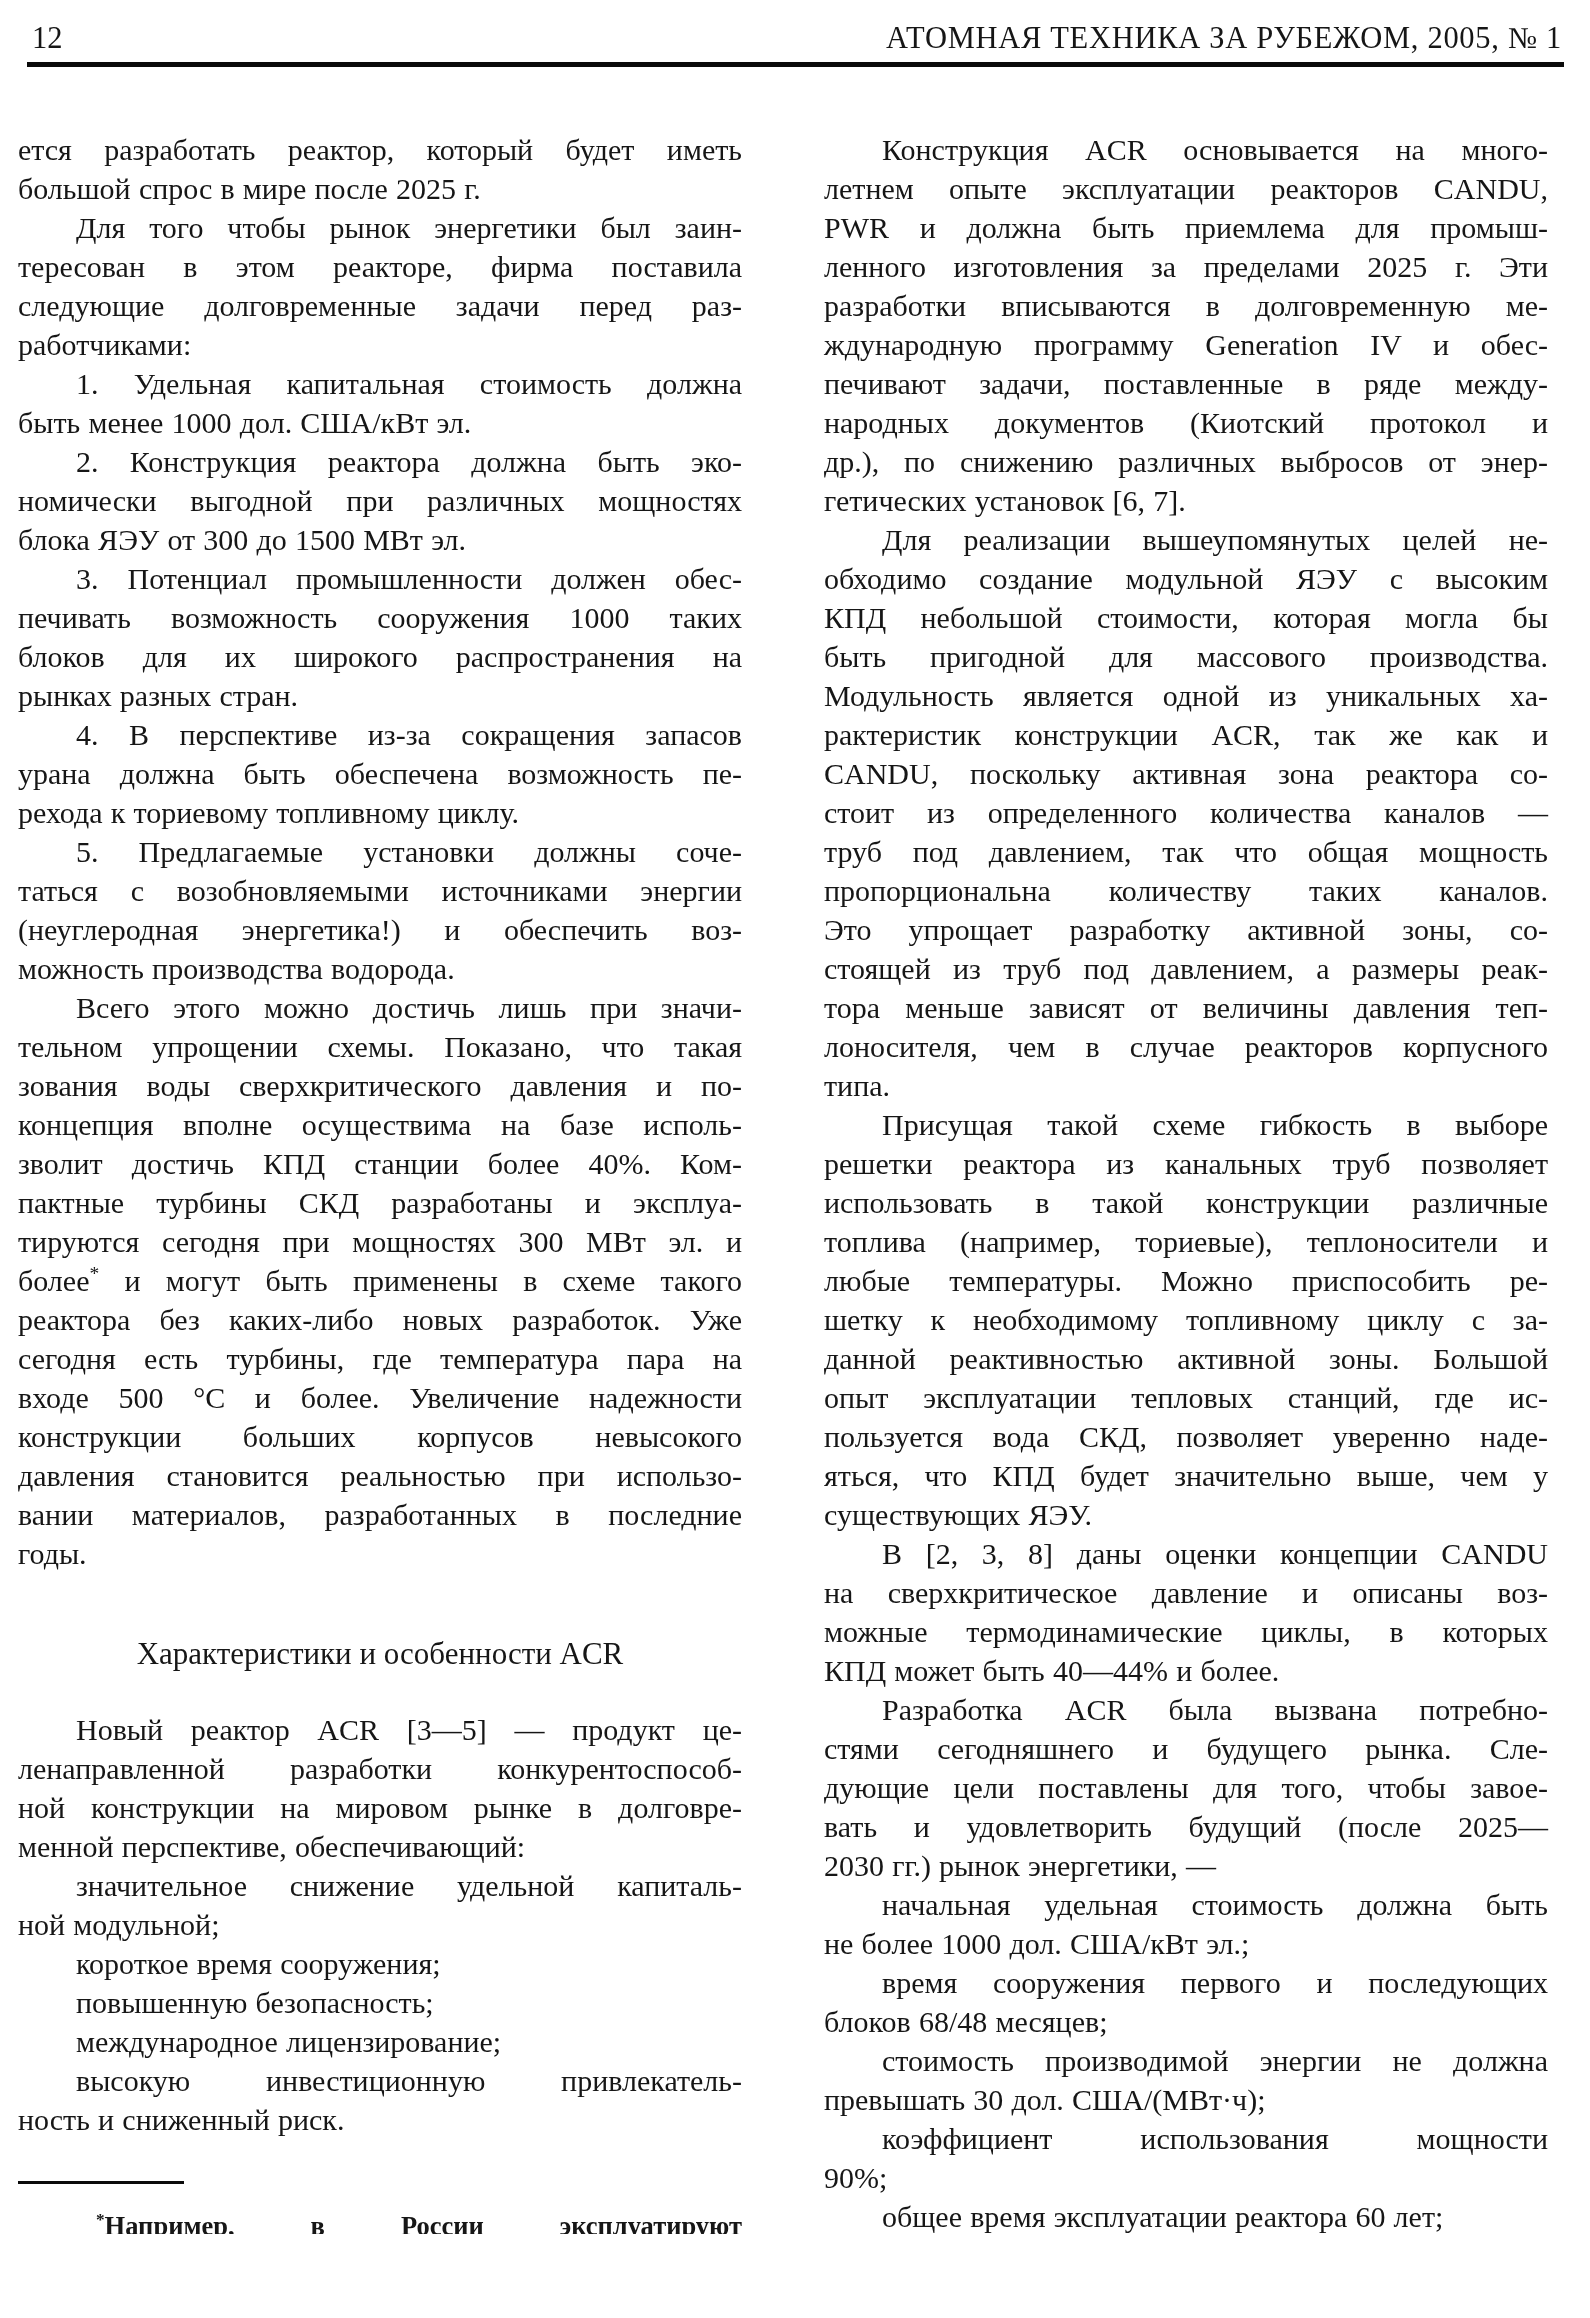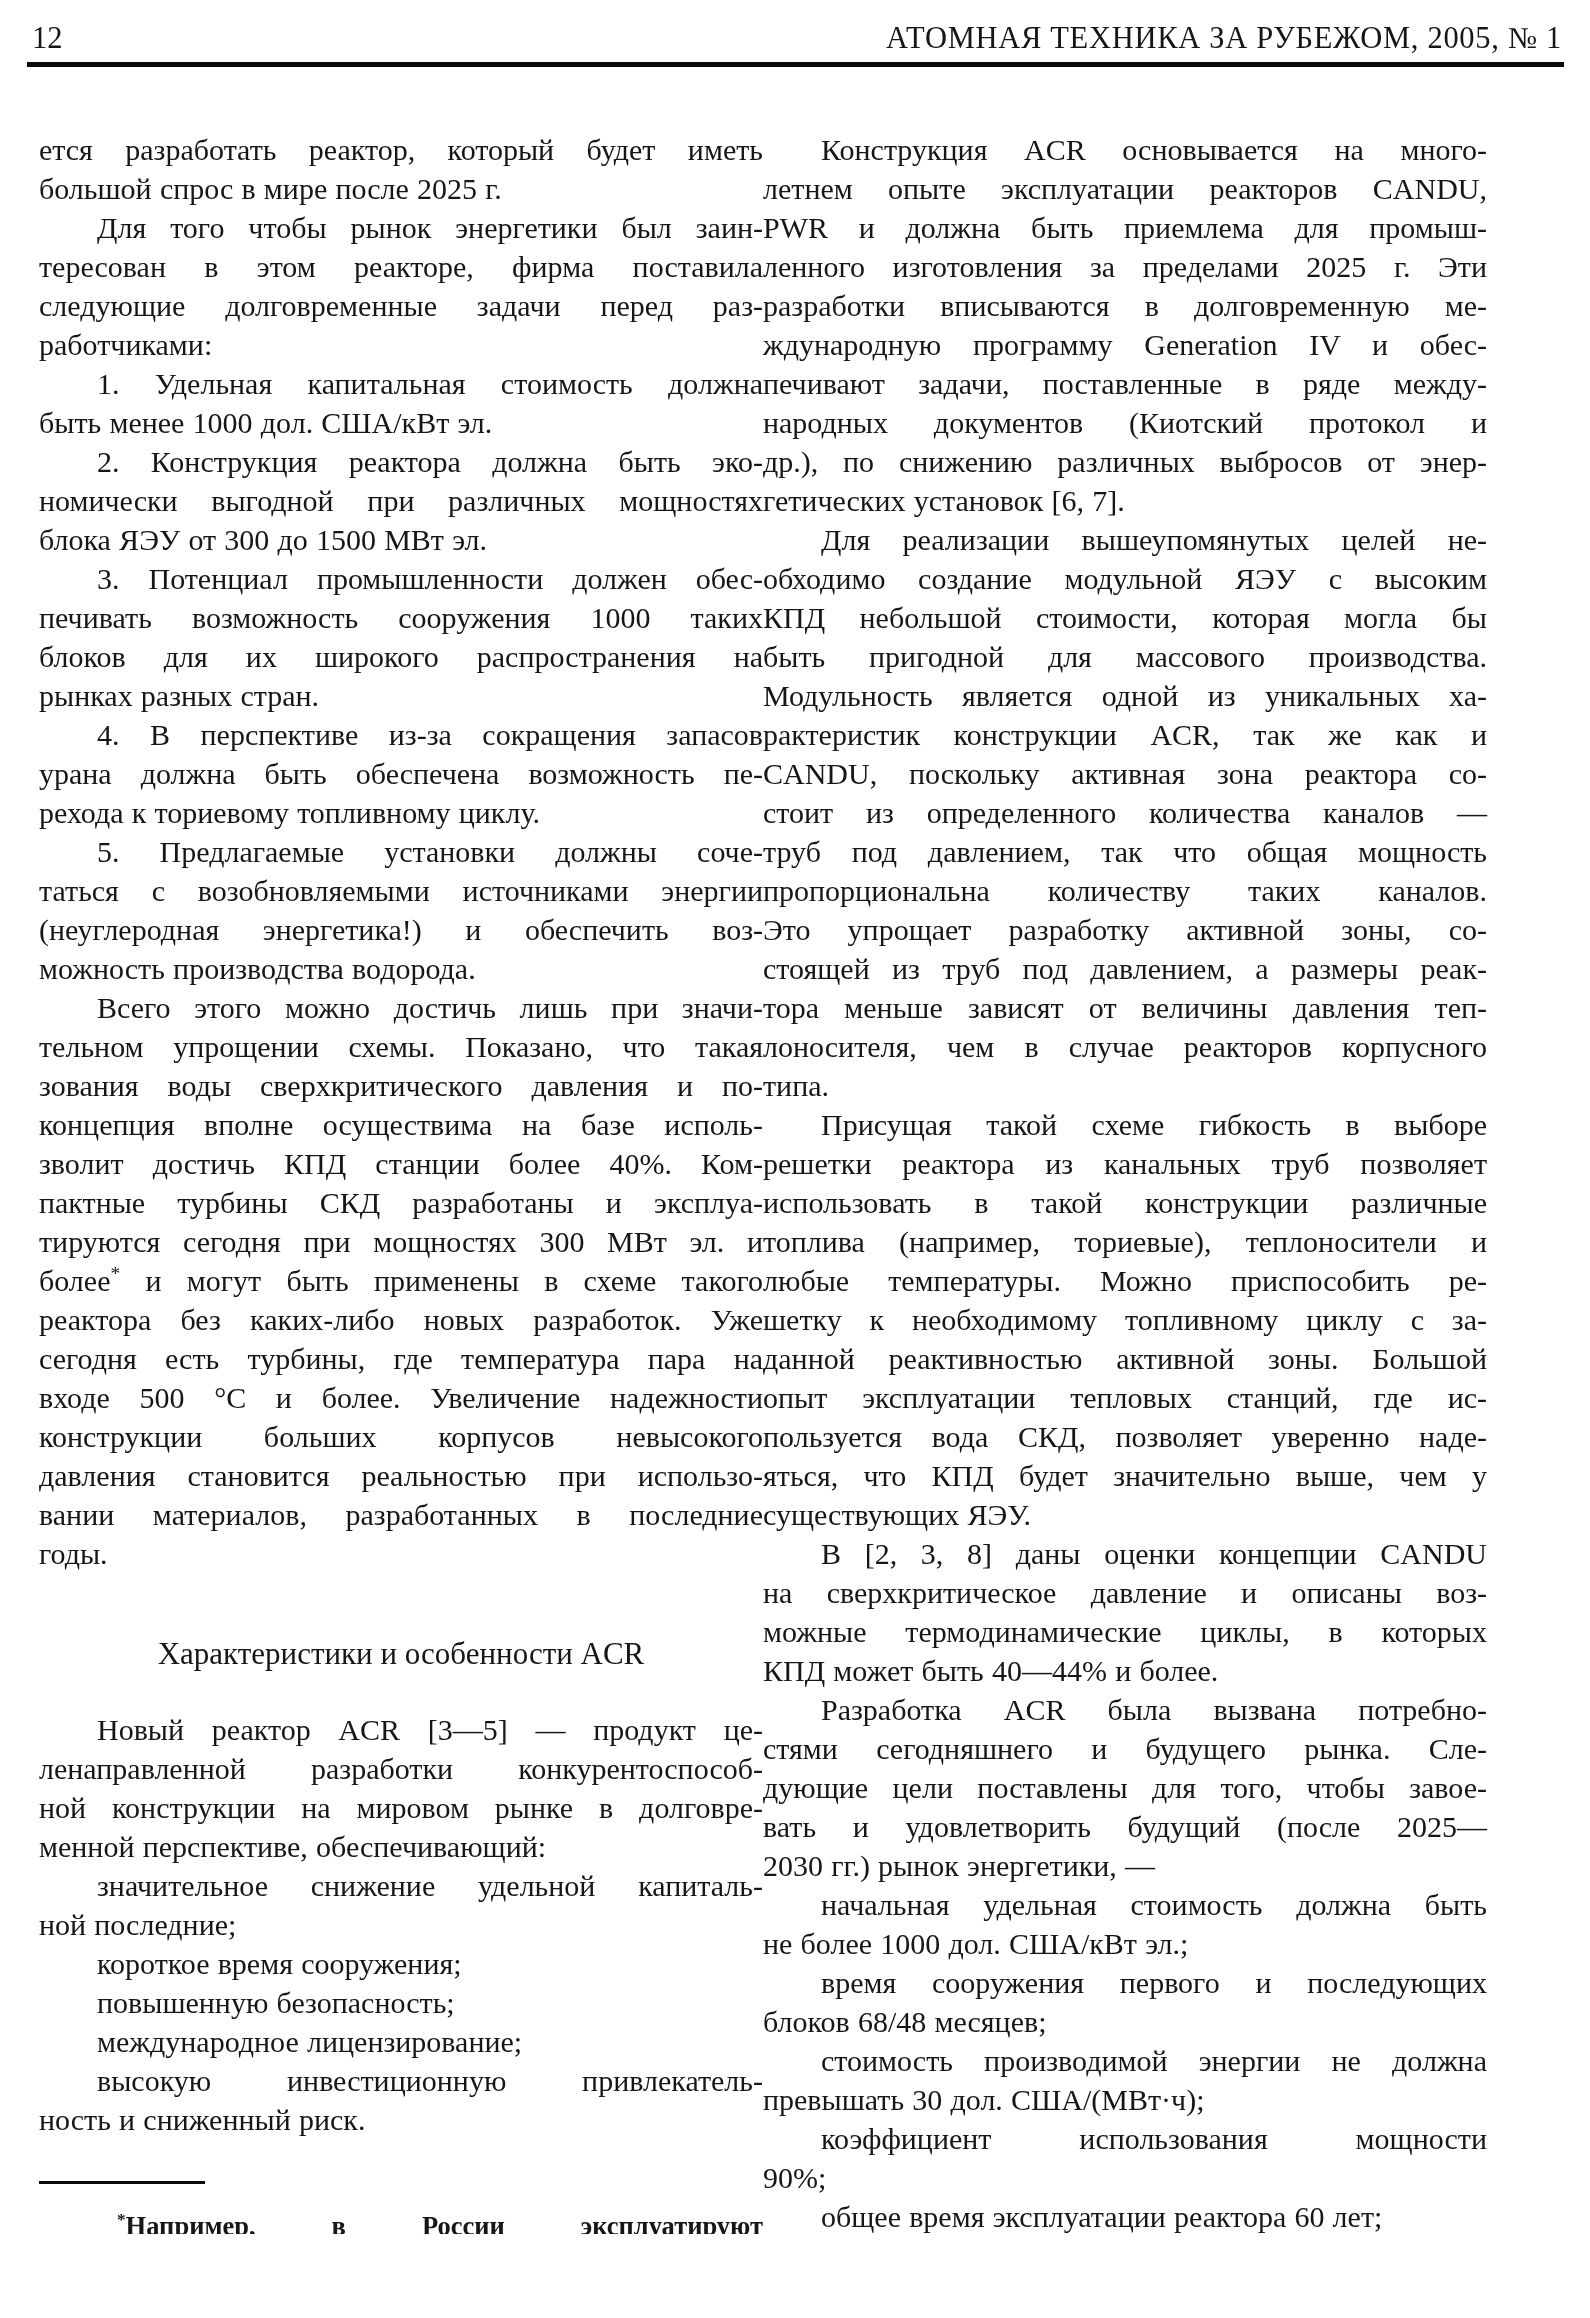--- a/index.html
+++ b/index.html
@@ -19,22 +19,22 @@
     position:absolute;top:21px;left:32px;right:28px;
     display:flex;justify-content:space-between;align-items:baseline;
     font-size:30.5px;line-height:34px;
   }
   .header .jtitle{letter-spacing:0.7px;}
   .hrule{
     position:absolute;top:62px;left:26.5px;width:1537px;height:5.3px;
     background:var(--rule);
   }
   .cols{
-    position:absolute;top:130px;left:39px;
-    display:flex;
+    position:absolute;top:130px;left:18px;
+    display:flex;gap:82px;
   }
   .col{width:724px;}
   .line{
     font-size:30px;line-height:39px;
     text-align:justify;
     -moz-text-align-last:justify;
     text-align-last:justify;
     word-spacing:0.7px;
   }
   .line.last{text-align-last:left;-moz-text-align-last:left;}
@@ -119,21 +119,21 @@
         </div>
         <div class="heading">Характеристики и особенности ACR</div>
         <div class="para">
           <div class="line indent">Новый реактор ACR [3—5] — продукт це-</div>
           <div class="line">ленаправленной разработки конкурентоспособ-</div>
           <div class="line">ной конструкции на мировом рынке в долговре-</div>
           <div class="line last">менной перспективе, обеспечивающий:</div>
         </div>
         <div class="para">
           <div class="line indent">значительное снижение удельной капиталь-</div>
-          <div class="line last">ной последние;</div>
+          <div class="line last">ной модульной;</div>
         </div>
         <div class="para">
           <div class="line indent last">короткое время сооружения;</div>
         </div>
         <div class="para">
           <div class="line indent last">повышенную безопасность;</div>
         </div>
         <div class="para">
           <div class="line indent last">международное лицензирование;</div>
         </div>

